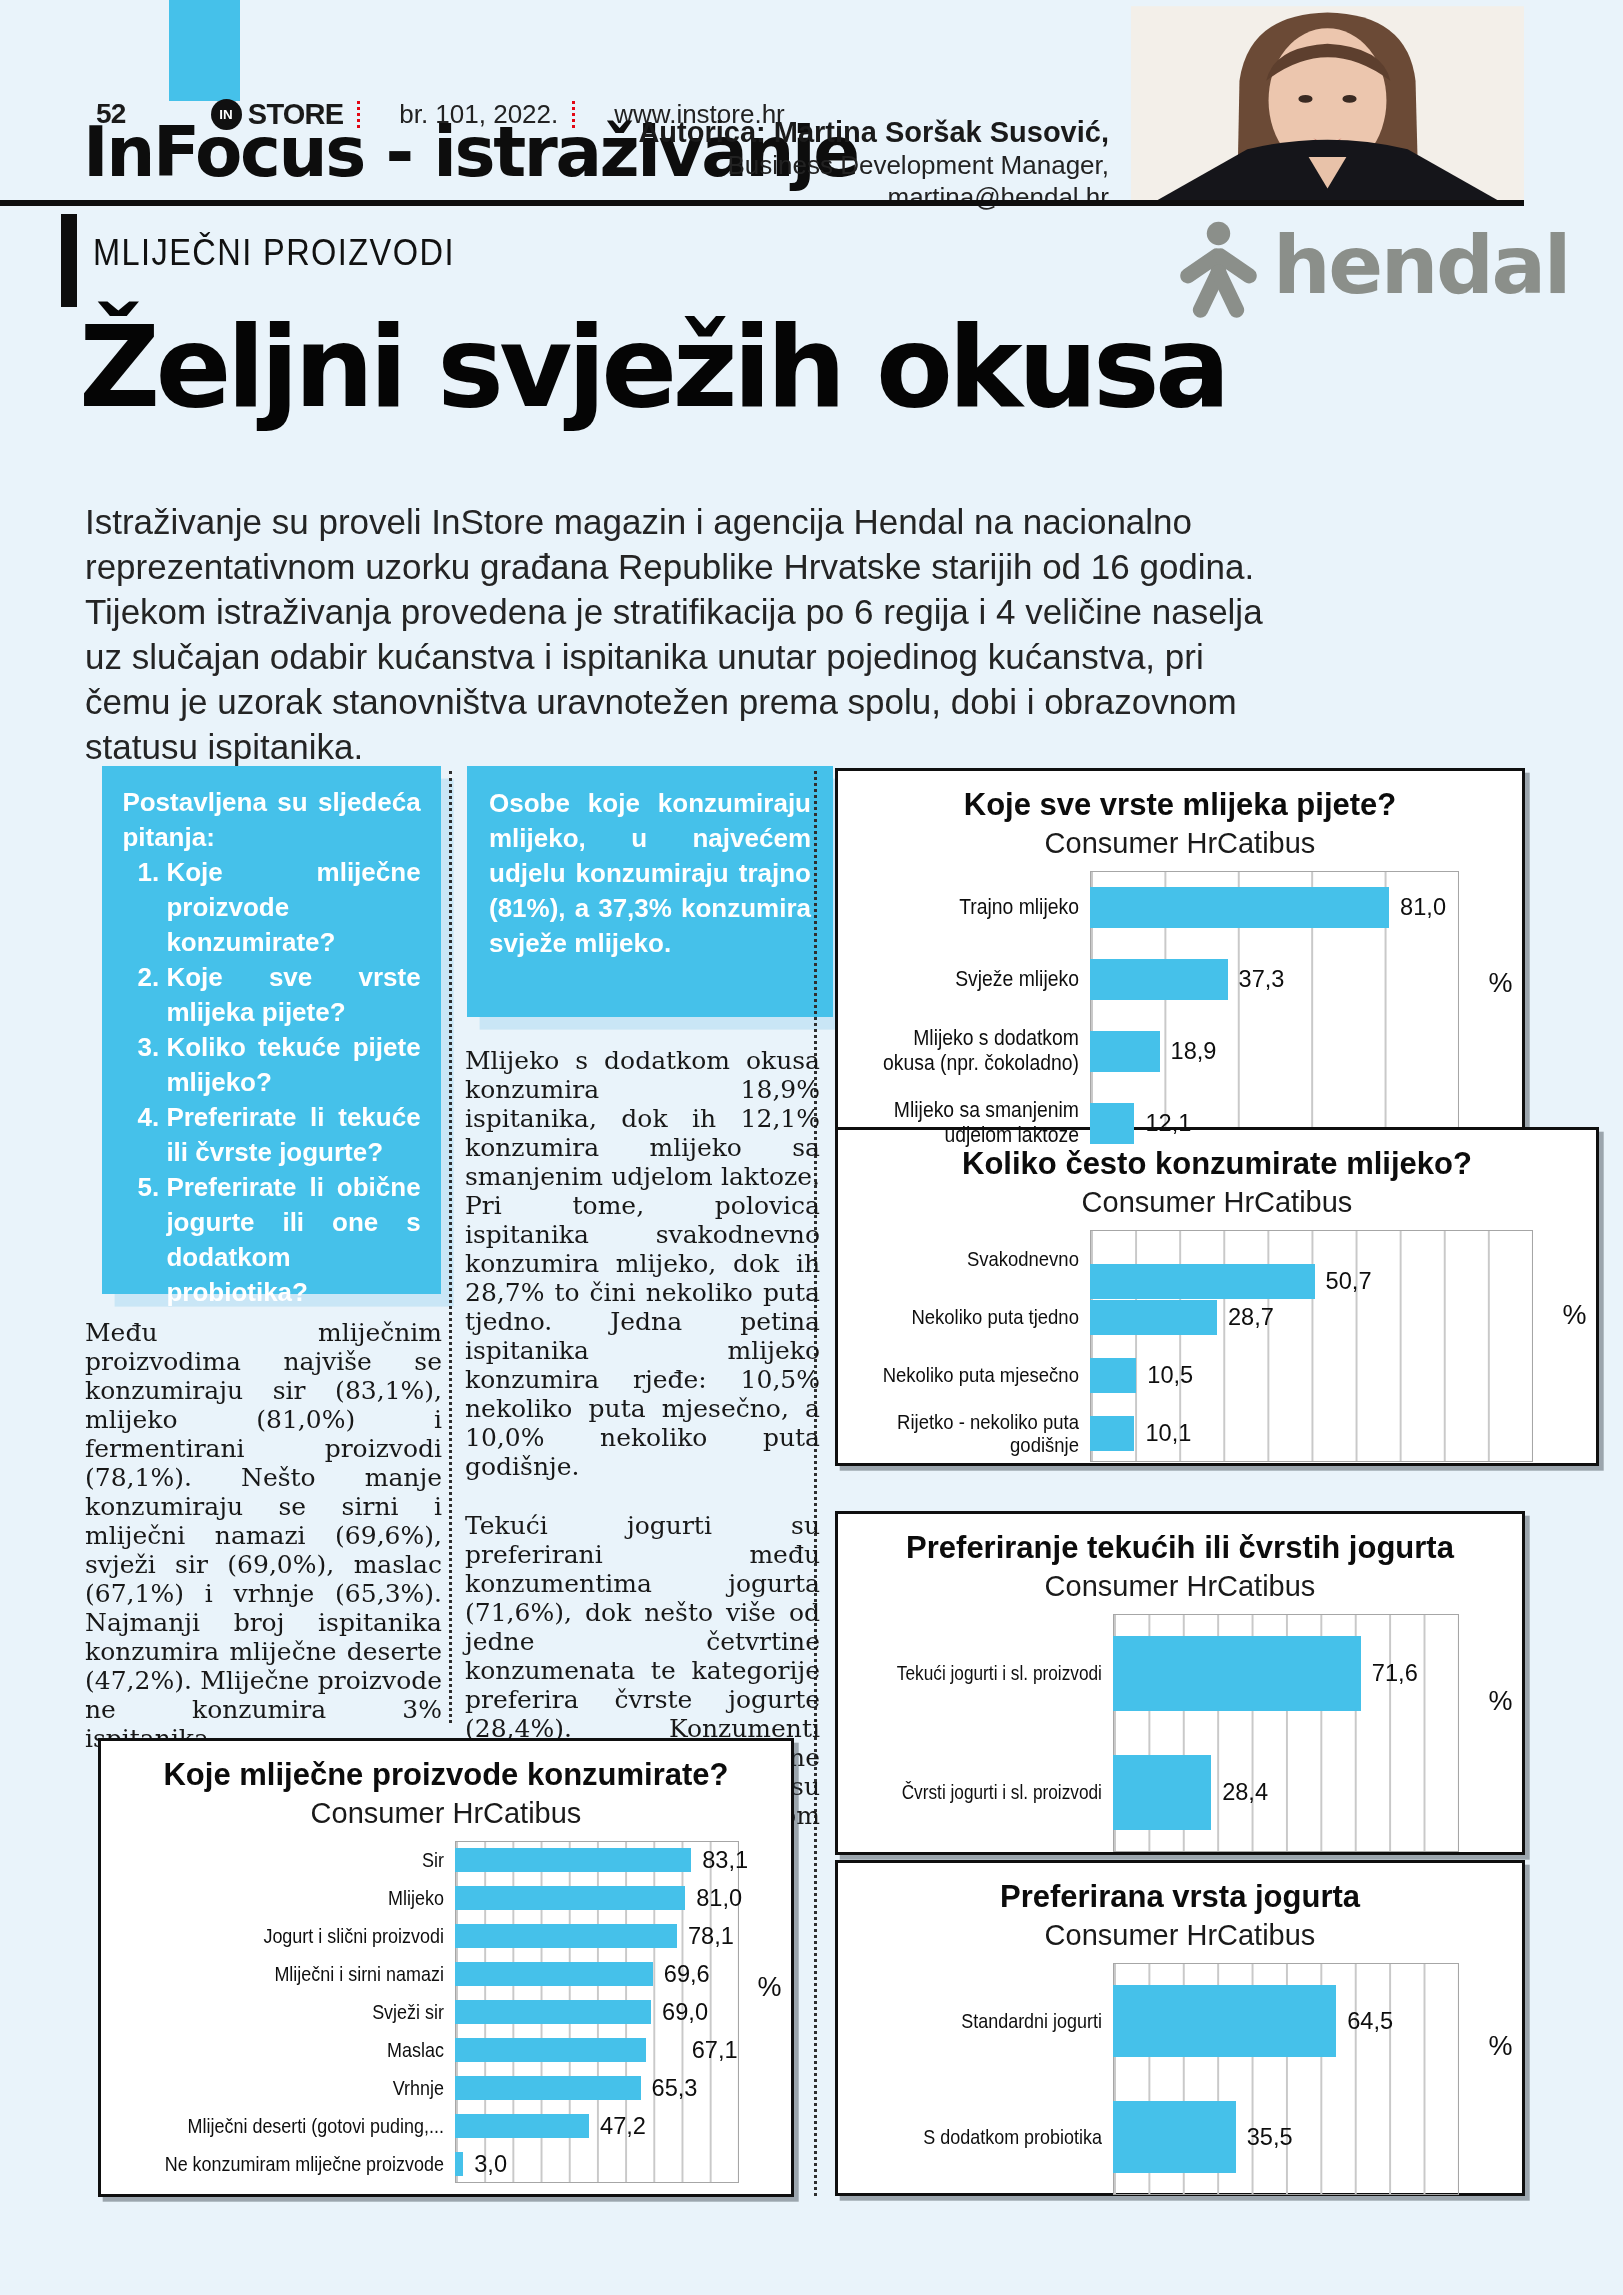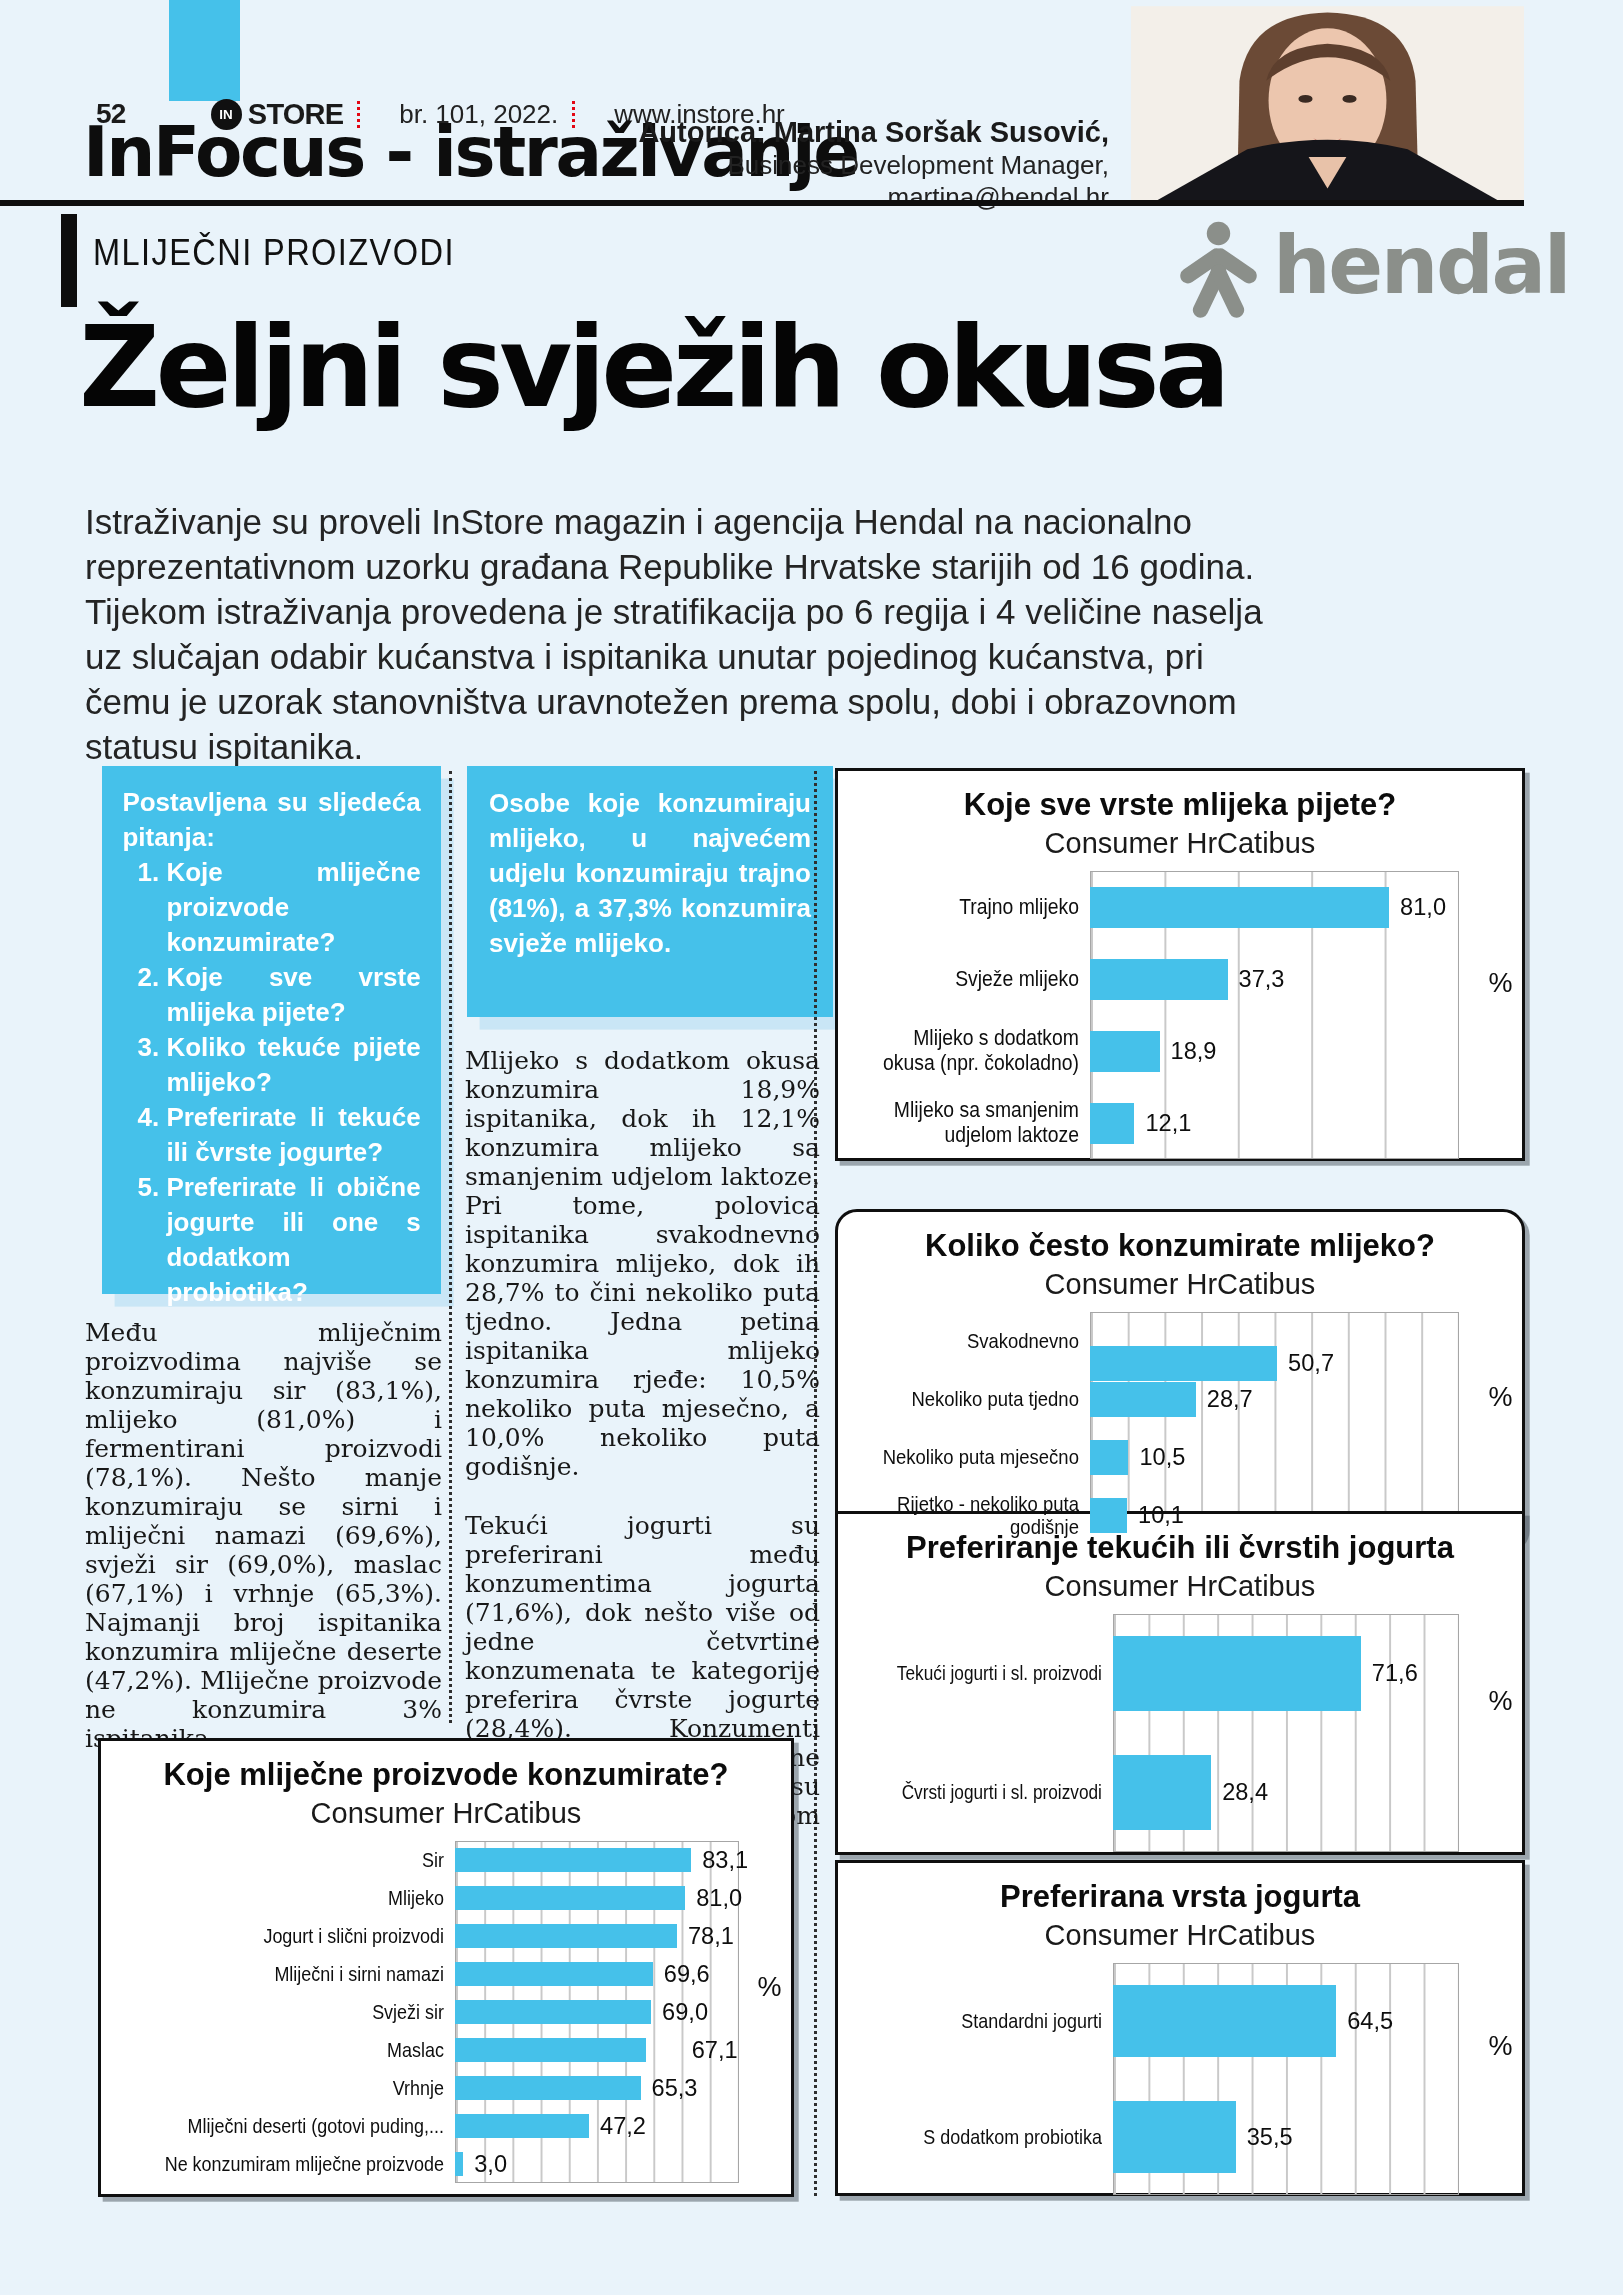--- a/index.html
+++ b/index.html
@@ -175,21 +175,21 @@
           <div class="clabel" style="width: 236px;">Mlijeko sa smanjenim udjelom laktoze</div>
           <div class="ctrack" style="margin-right: 47px;">
             <div class="cbar" style="width: 12.1%; height: 41px;"></div>
             <div class="cval">12,1</div>
           </div>
         </div>
       </div>
     <div class="c-unit">%</div>
   </div>
 
-  <div class="chart-box" style="left:835px;top:1209px;width:690px;height:339px;border-radius:22px;">
+  <div class="chart-box" style="left:835px;top:1127px;width:764px;height:339px;">
     <div class="c-title">Koliko često konzumirate mlijeko?</div>
     <div class="c-sub">Consumer HrCatibus</div>
     <div class="chart-rows" style="font-size: 21px;">
         <div class="grid" style="left: 236px; right: 47px; background-size: 10% 100%;"></div>
         <div class="crow" style="height: 58px;">
           <div class="clabel" style="width: 236px;">Svakodnevno</div>
           <div class="ctrack" style="margin-right: 47px; margin-top: 44px;">
             <div class="cbar" style="width: 50.7%; height: 35px;"></div>
             <div class="cval">50,7</div>
           </div>

